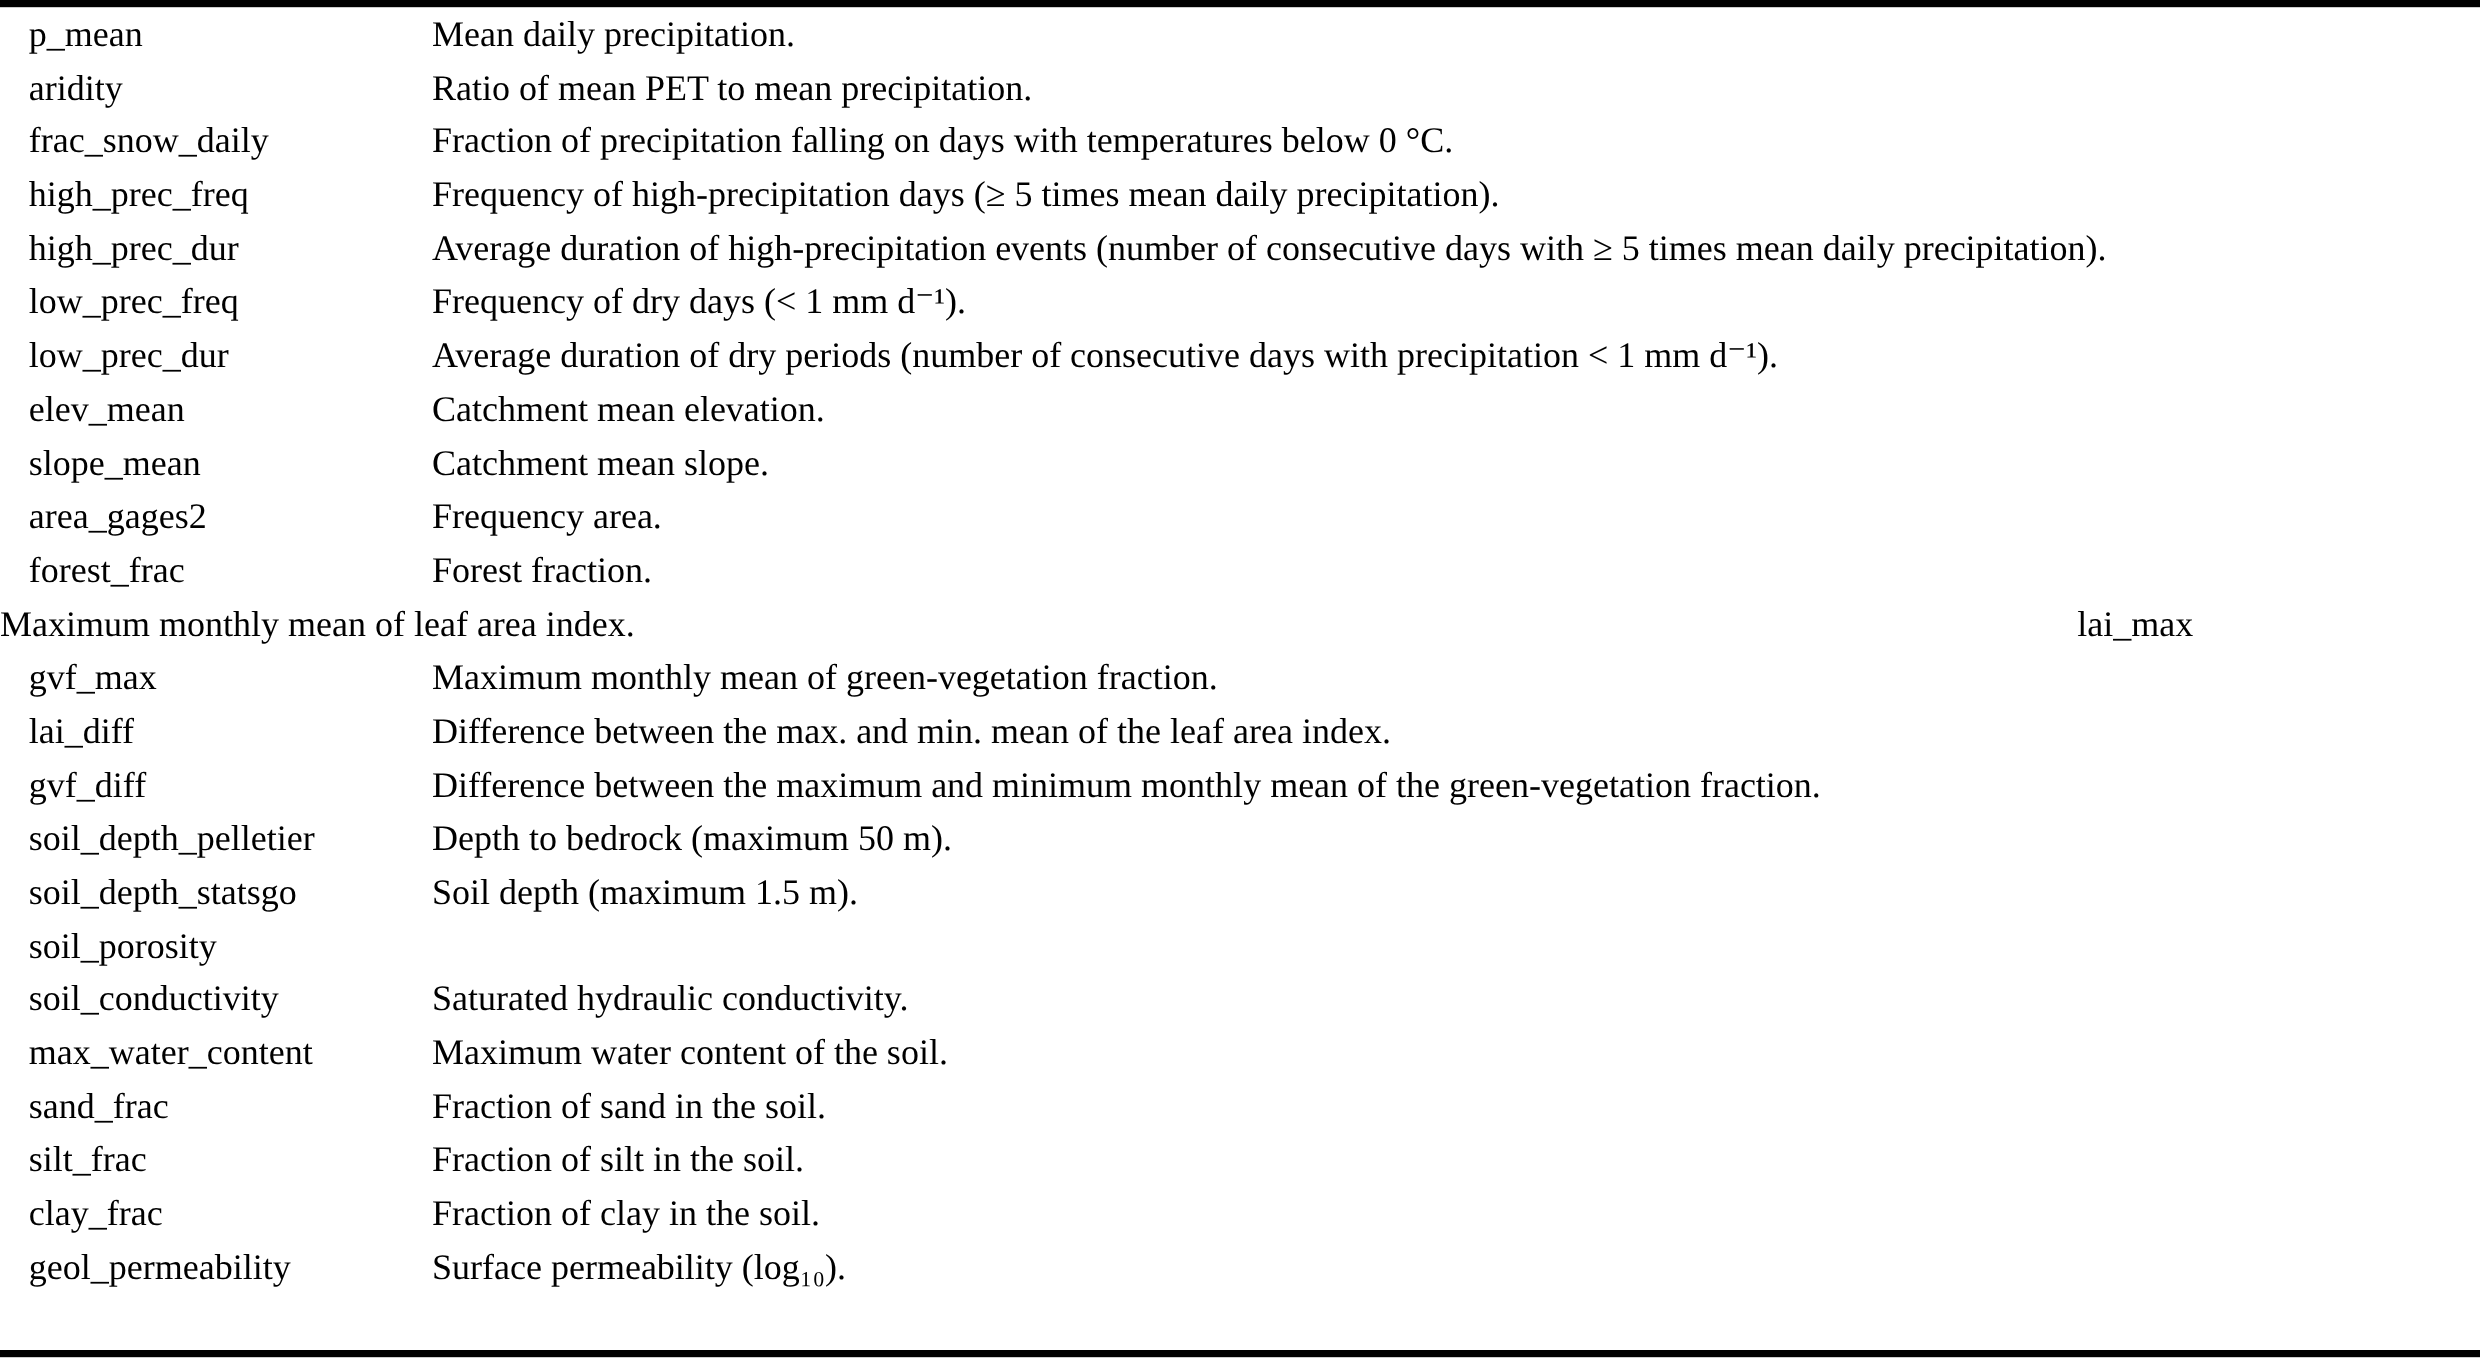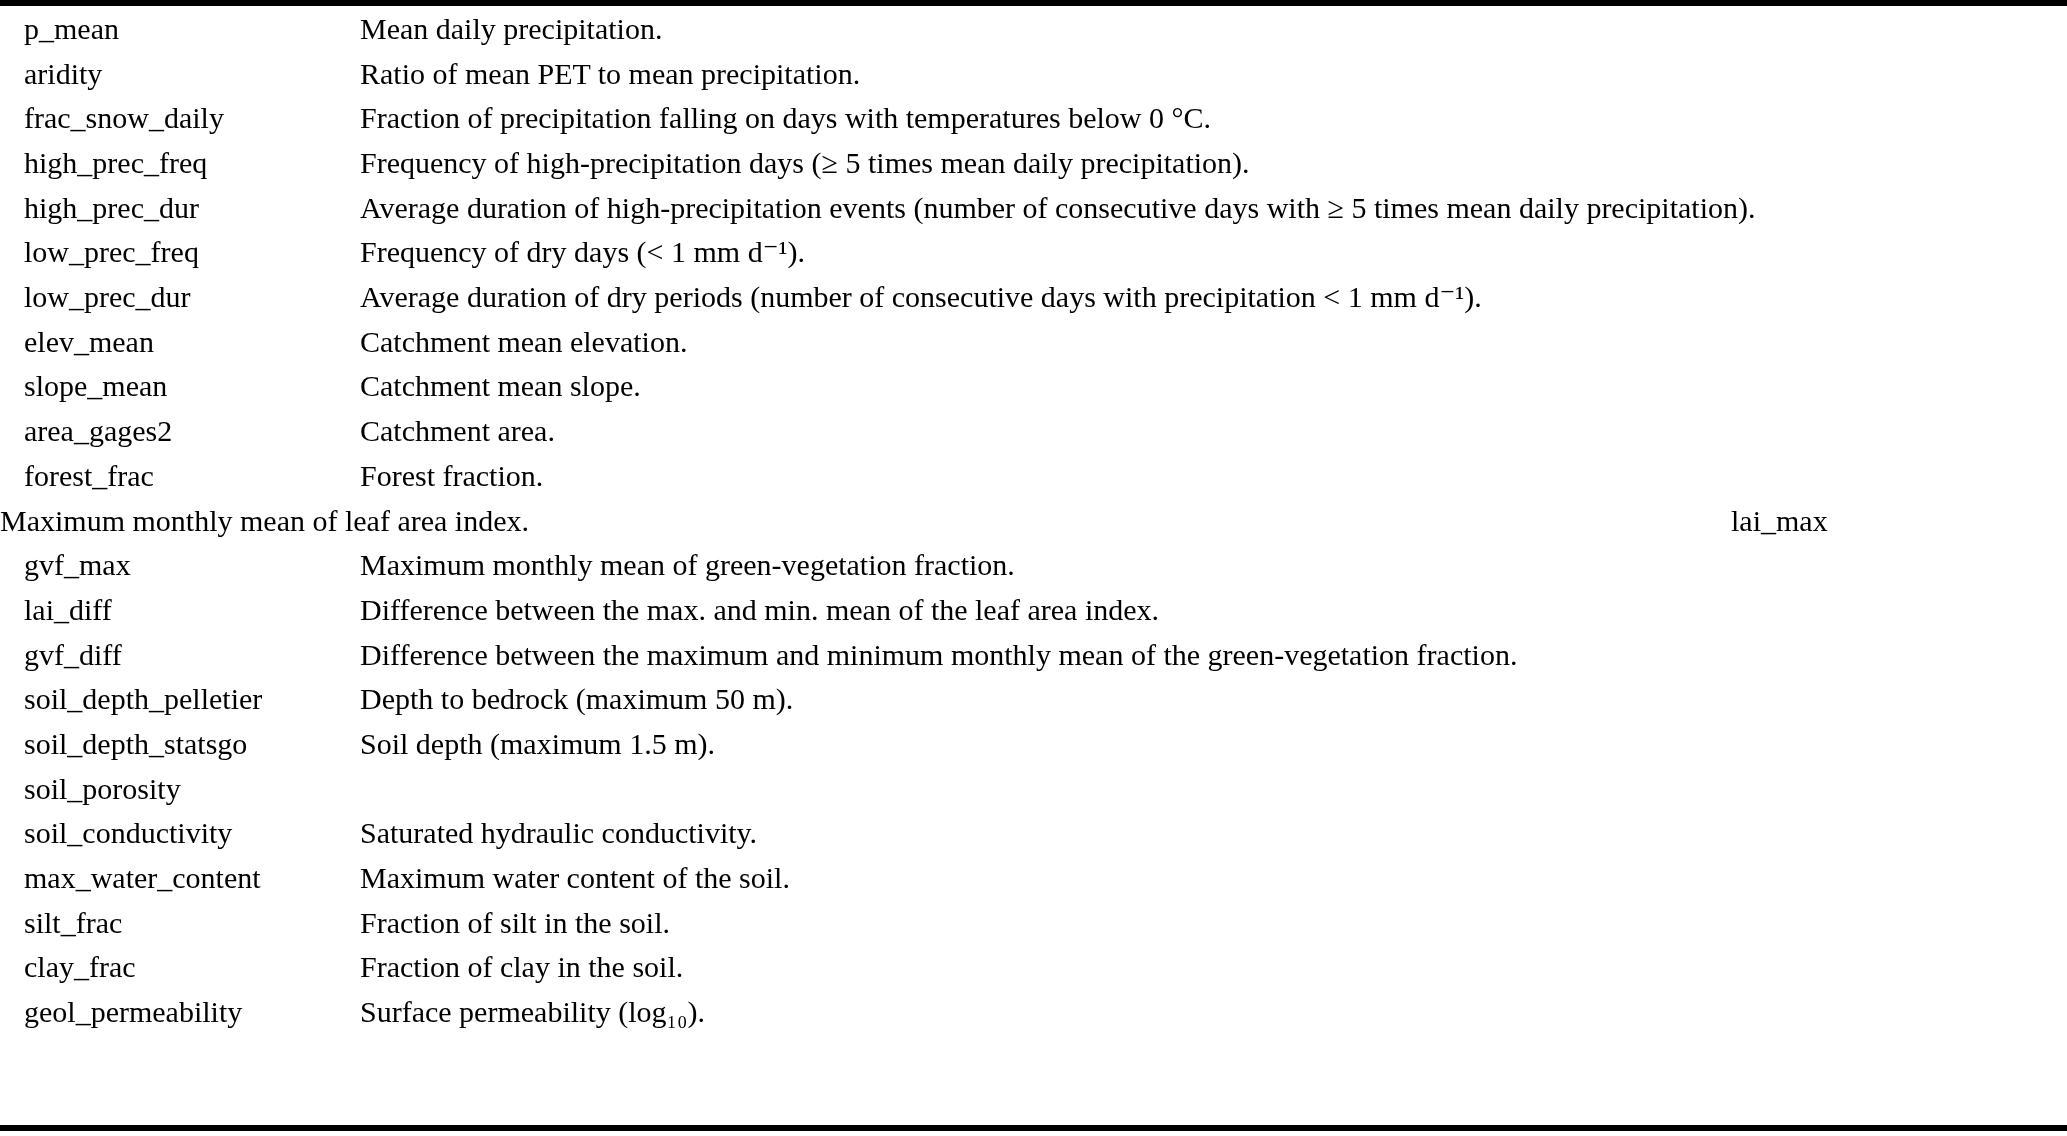--- a/index.html
+++ b/index.html
@@ -29,21 +29,21 @@
   .rule-bottom { top: 1125; top: 1125px; }
   .table {
     position: absolute;
     top: 7px;
     left: 0;
     width: 2067px;
   }
   .row {
     display: flex;
     flex-direction: row;
-    align-items: flex-end;
+    align-items: center;
     height: 44.7px;
     line-height: 44.7px;
     white-space: nowrap;
   }
   .cell.name {
     flex: 0 0 336px;
     padding-left: 24px;
     box-sizing: content-box;
   }
   .cell.desc {
@@ -98,21 +98,21 @@
     <div class="cell desc">Catchment mean elevation.</div>
   </div>
 
   <div class="row">
     <div class="cell name">slope_mean</div>
     <div class="cell desc">Catchment mean slope.</div>
   </div>
 
   <div class="row">
     <div class="cell name">area_gages2</div>
-    <div class="cell desc">Catchment area.</div>
+    <div class="cell desc">Frequency area.</div>
   </div>
 
   <div class="row">
     <div class="cell name">forest_frac</div>
     <div class="cell desc">Forest fraction.</div>
   </div>
 
   <div class="row">
     <div class="cell desc">Maximum monthly mean of leaf area index.</div>
     <div class="cell name">lai_max</div>
@@ -150,20 +150,24 @@
   <div class="row">
     <div class="cell name">soil_conductivity</div>
     <div class="cell desc">Saturated hydraulic conductivity.</div>
   </div>
 
   <div class="row">
     <div class="cell name">max_water_content</div>
     <div class="cell desc">Maximum water content of the soil.</div>
   </div>
 
+  <div class="row">
+    <div class="cell name">sand_frac</div>
+    <div class="cell desc">Fraction of sand in the soil.</div>
+  </div>
 
   <div class="row">
     <div class="cell name">silt_frac</div>
     <div class="cell desc">Fraction of silt in the soil.</div>
   </div>
 
   <div class="row">
     <div class="cell name">clay_frac</div>
     <div class="cell desc">Fraction of clay in the soil.</div>
   </div>

